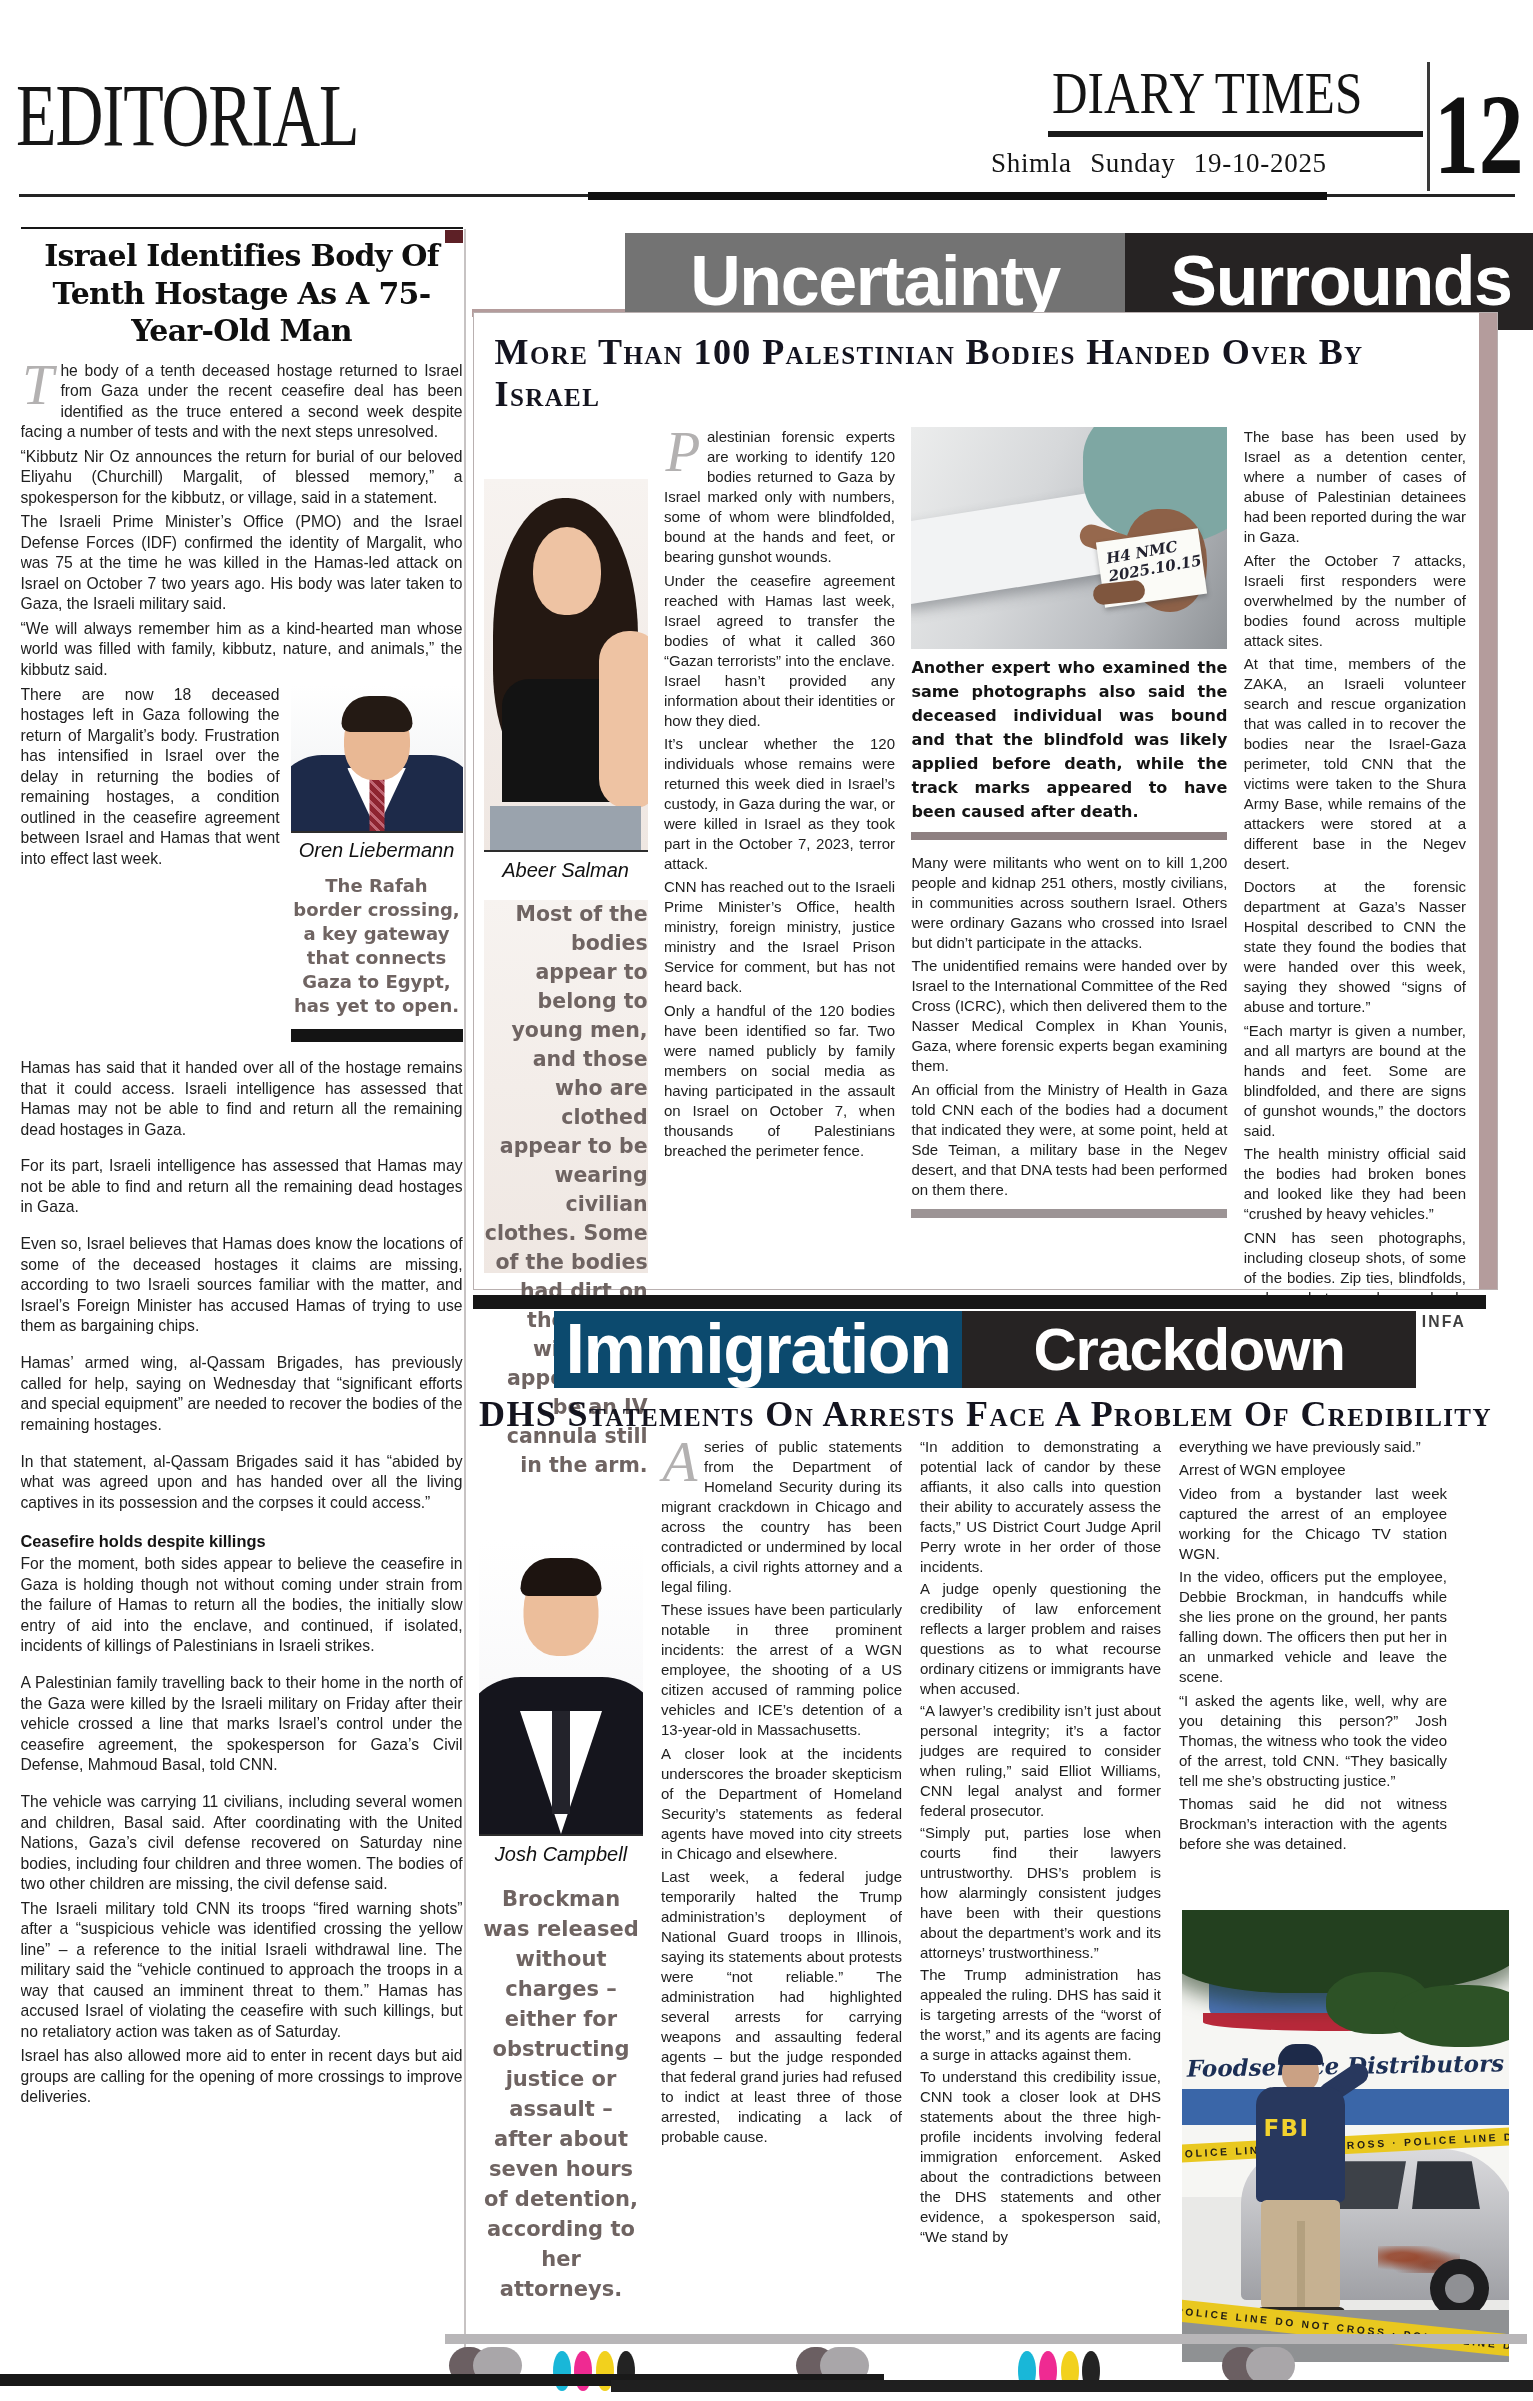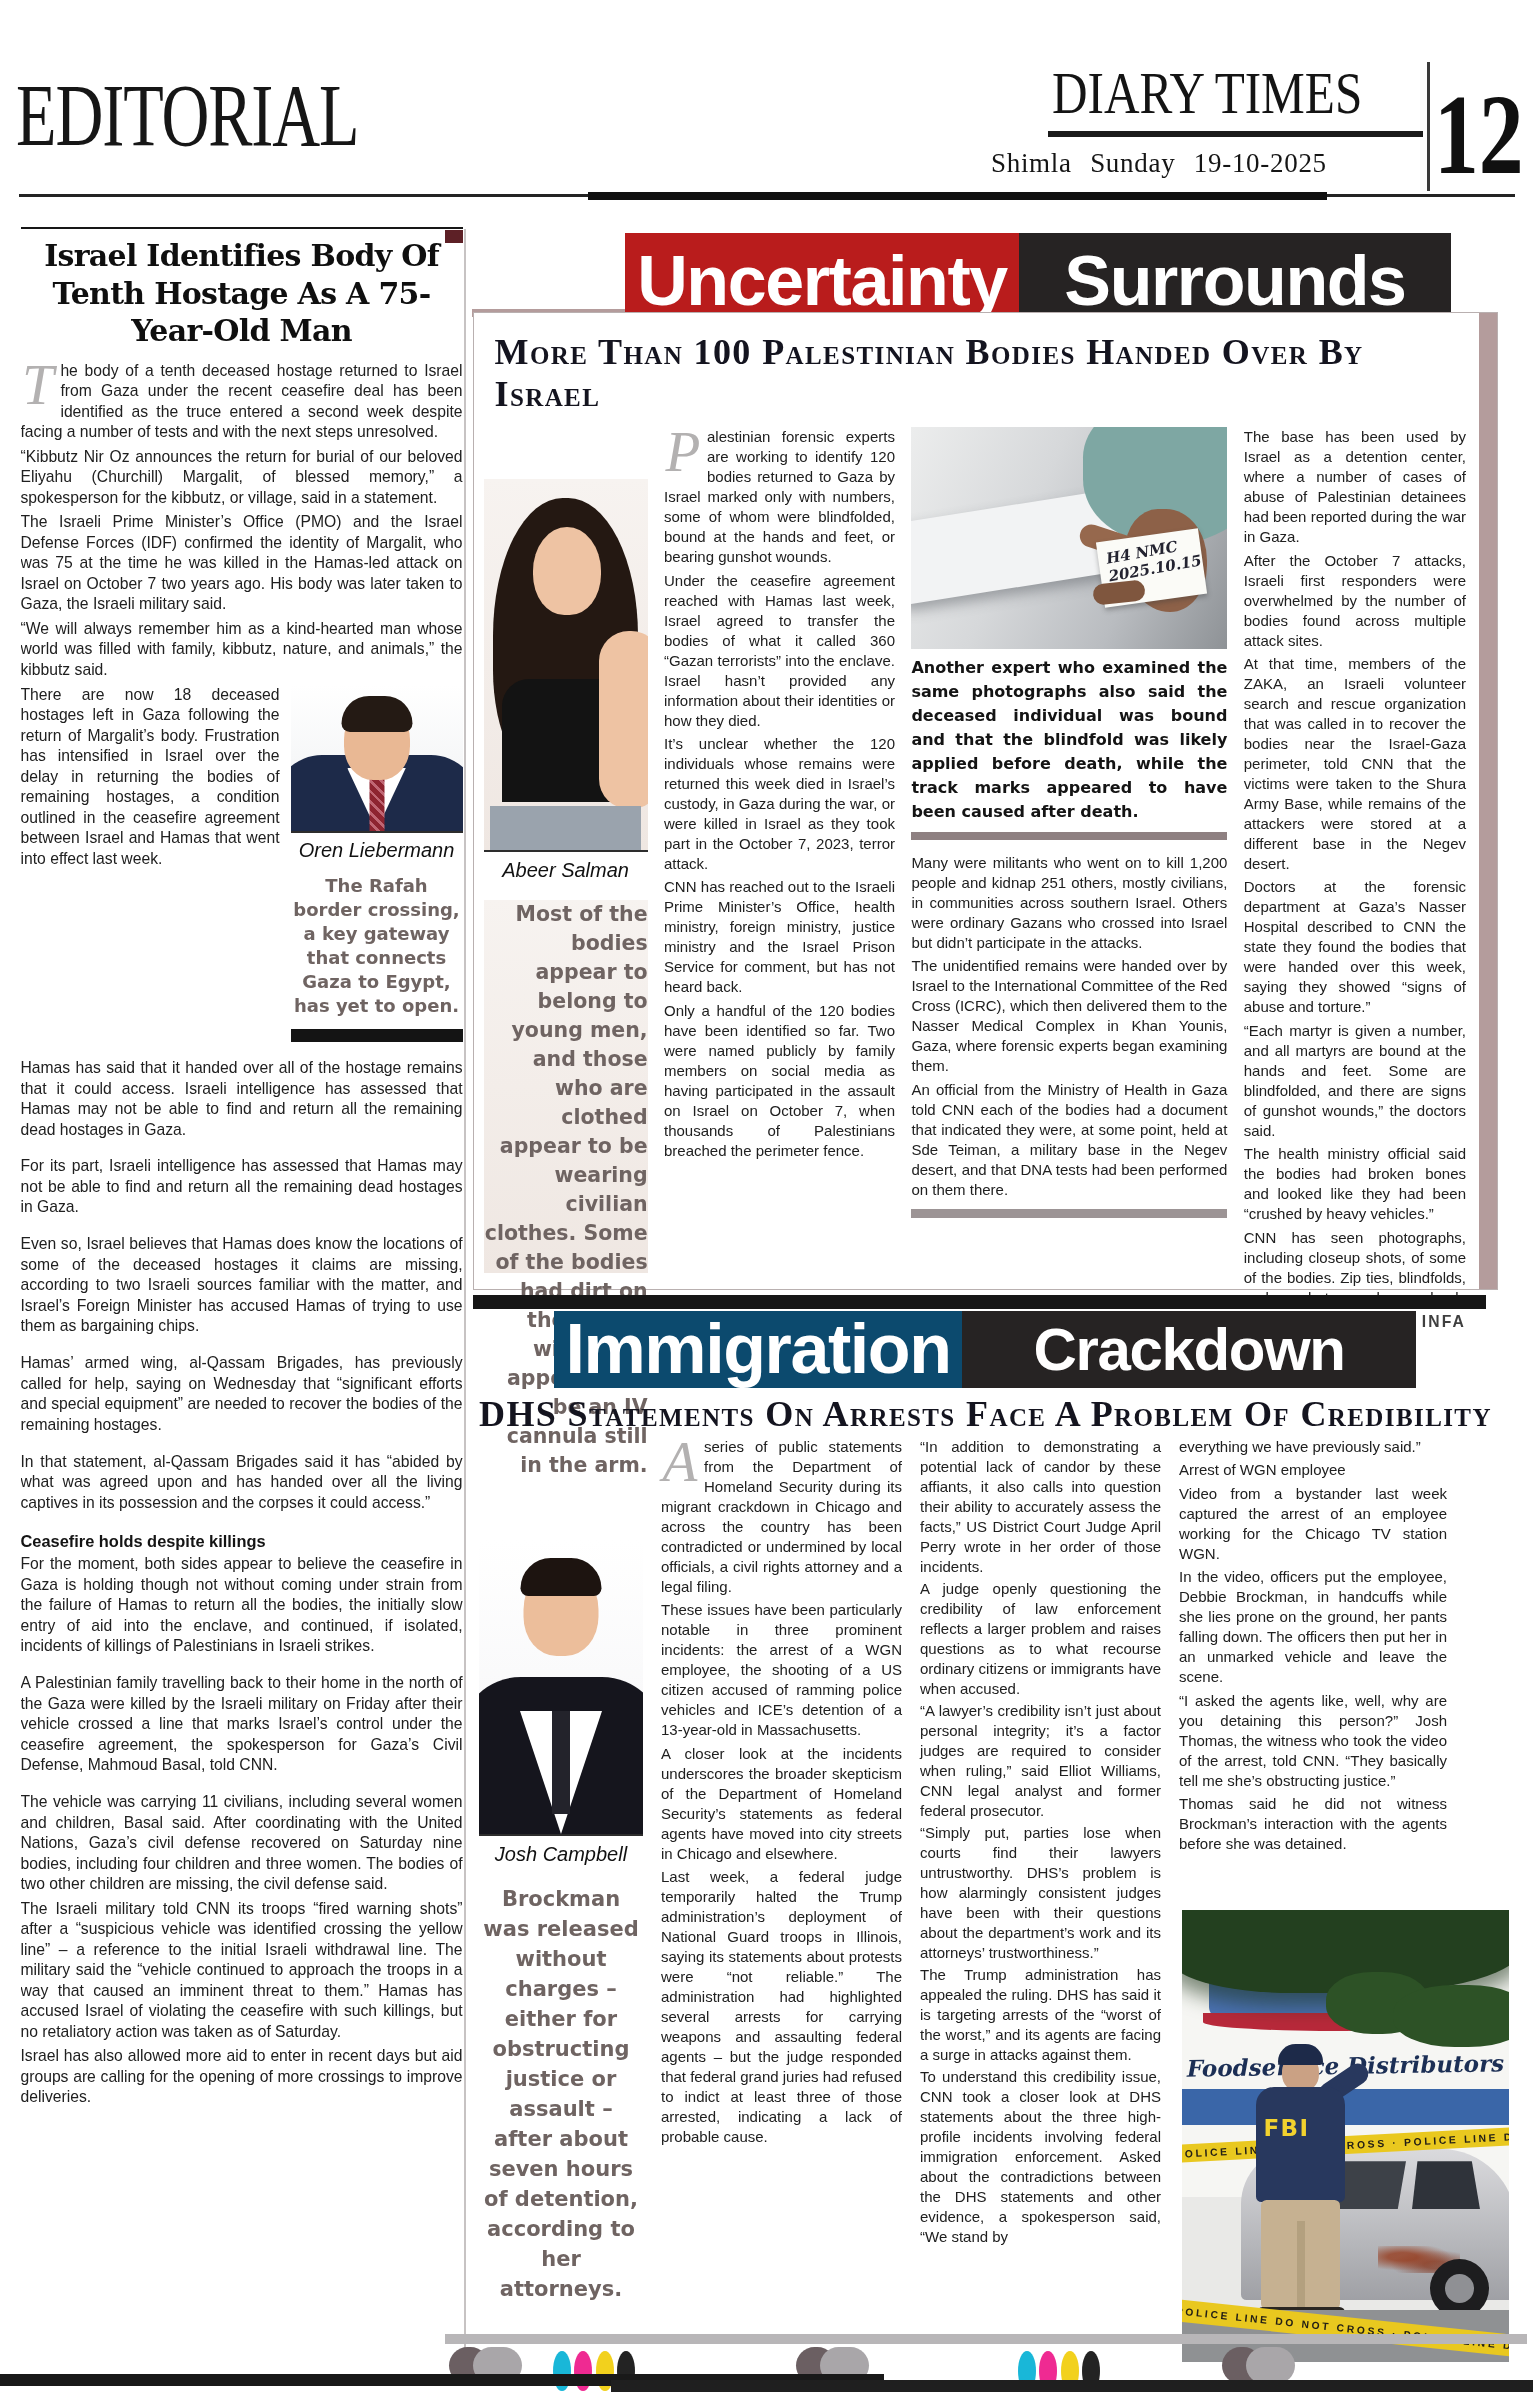--- a/index.html
+++ b/index.html
@@ -43,21 +43,21 @@
   .blackbar { height:12.3px; background:#141414; margin-top:11px; }
   .subhead-l { font-weight:700; font-size:16.4px; margin:18px 0 2.7px; color:#141414; }
 
   .vdiv { left:464px; top:229px; width:2.1px; height:2141px; background:#c7c3c3; }
 
   
   .banner { display:flex; }
   .banner span { color:#fff; font-weight:700; text-align:center; white-space:nowrap;
                  font-family:"Liberation Sans", sans-serif; letter-spacing:-1.4px; }
   .unc-banner { left:625px; top:233px; height:97px; }
-  .unc-banner .b-mauve { width:394px; background:#b91c1c; font-size:70px; line-height:97px; }
+  .unc-banner .b-mauve { width:500px; background:#737373; font-size:70px; line-height:97px; }
   .unc-banner .b-dark  { width:432px; background:#262323; font-size:70px; line-height:97px; }
   .imm-banner { left:554px; top:1311px; height:77px; }
   .imm-banner .b-mauve { width:408px; background:#0c4a6e; font-size:70px; line-height:77px; }
   .imm-banner .b-dark  { width:454px; background:#262323; font-size:60px; line-height:77px; }
   .deck { font-family:"Liberation Serif", serif; font-variant:small-caps; font-weight:700;
           text-align:left; color:#14141f; letter-spacing:1.4px; }
 
   
   .mauve-line { left:472px; top:309px; width:159px; height:8.2px; background:#b49c9c; }
   .unc-box { left:473px; top:312px; width:1025px; height:978px; border:1.4px solid #b9b0b0; background:#fff; }

